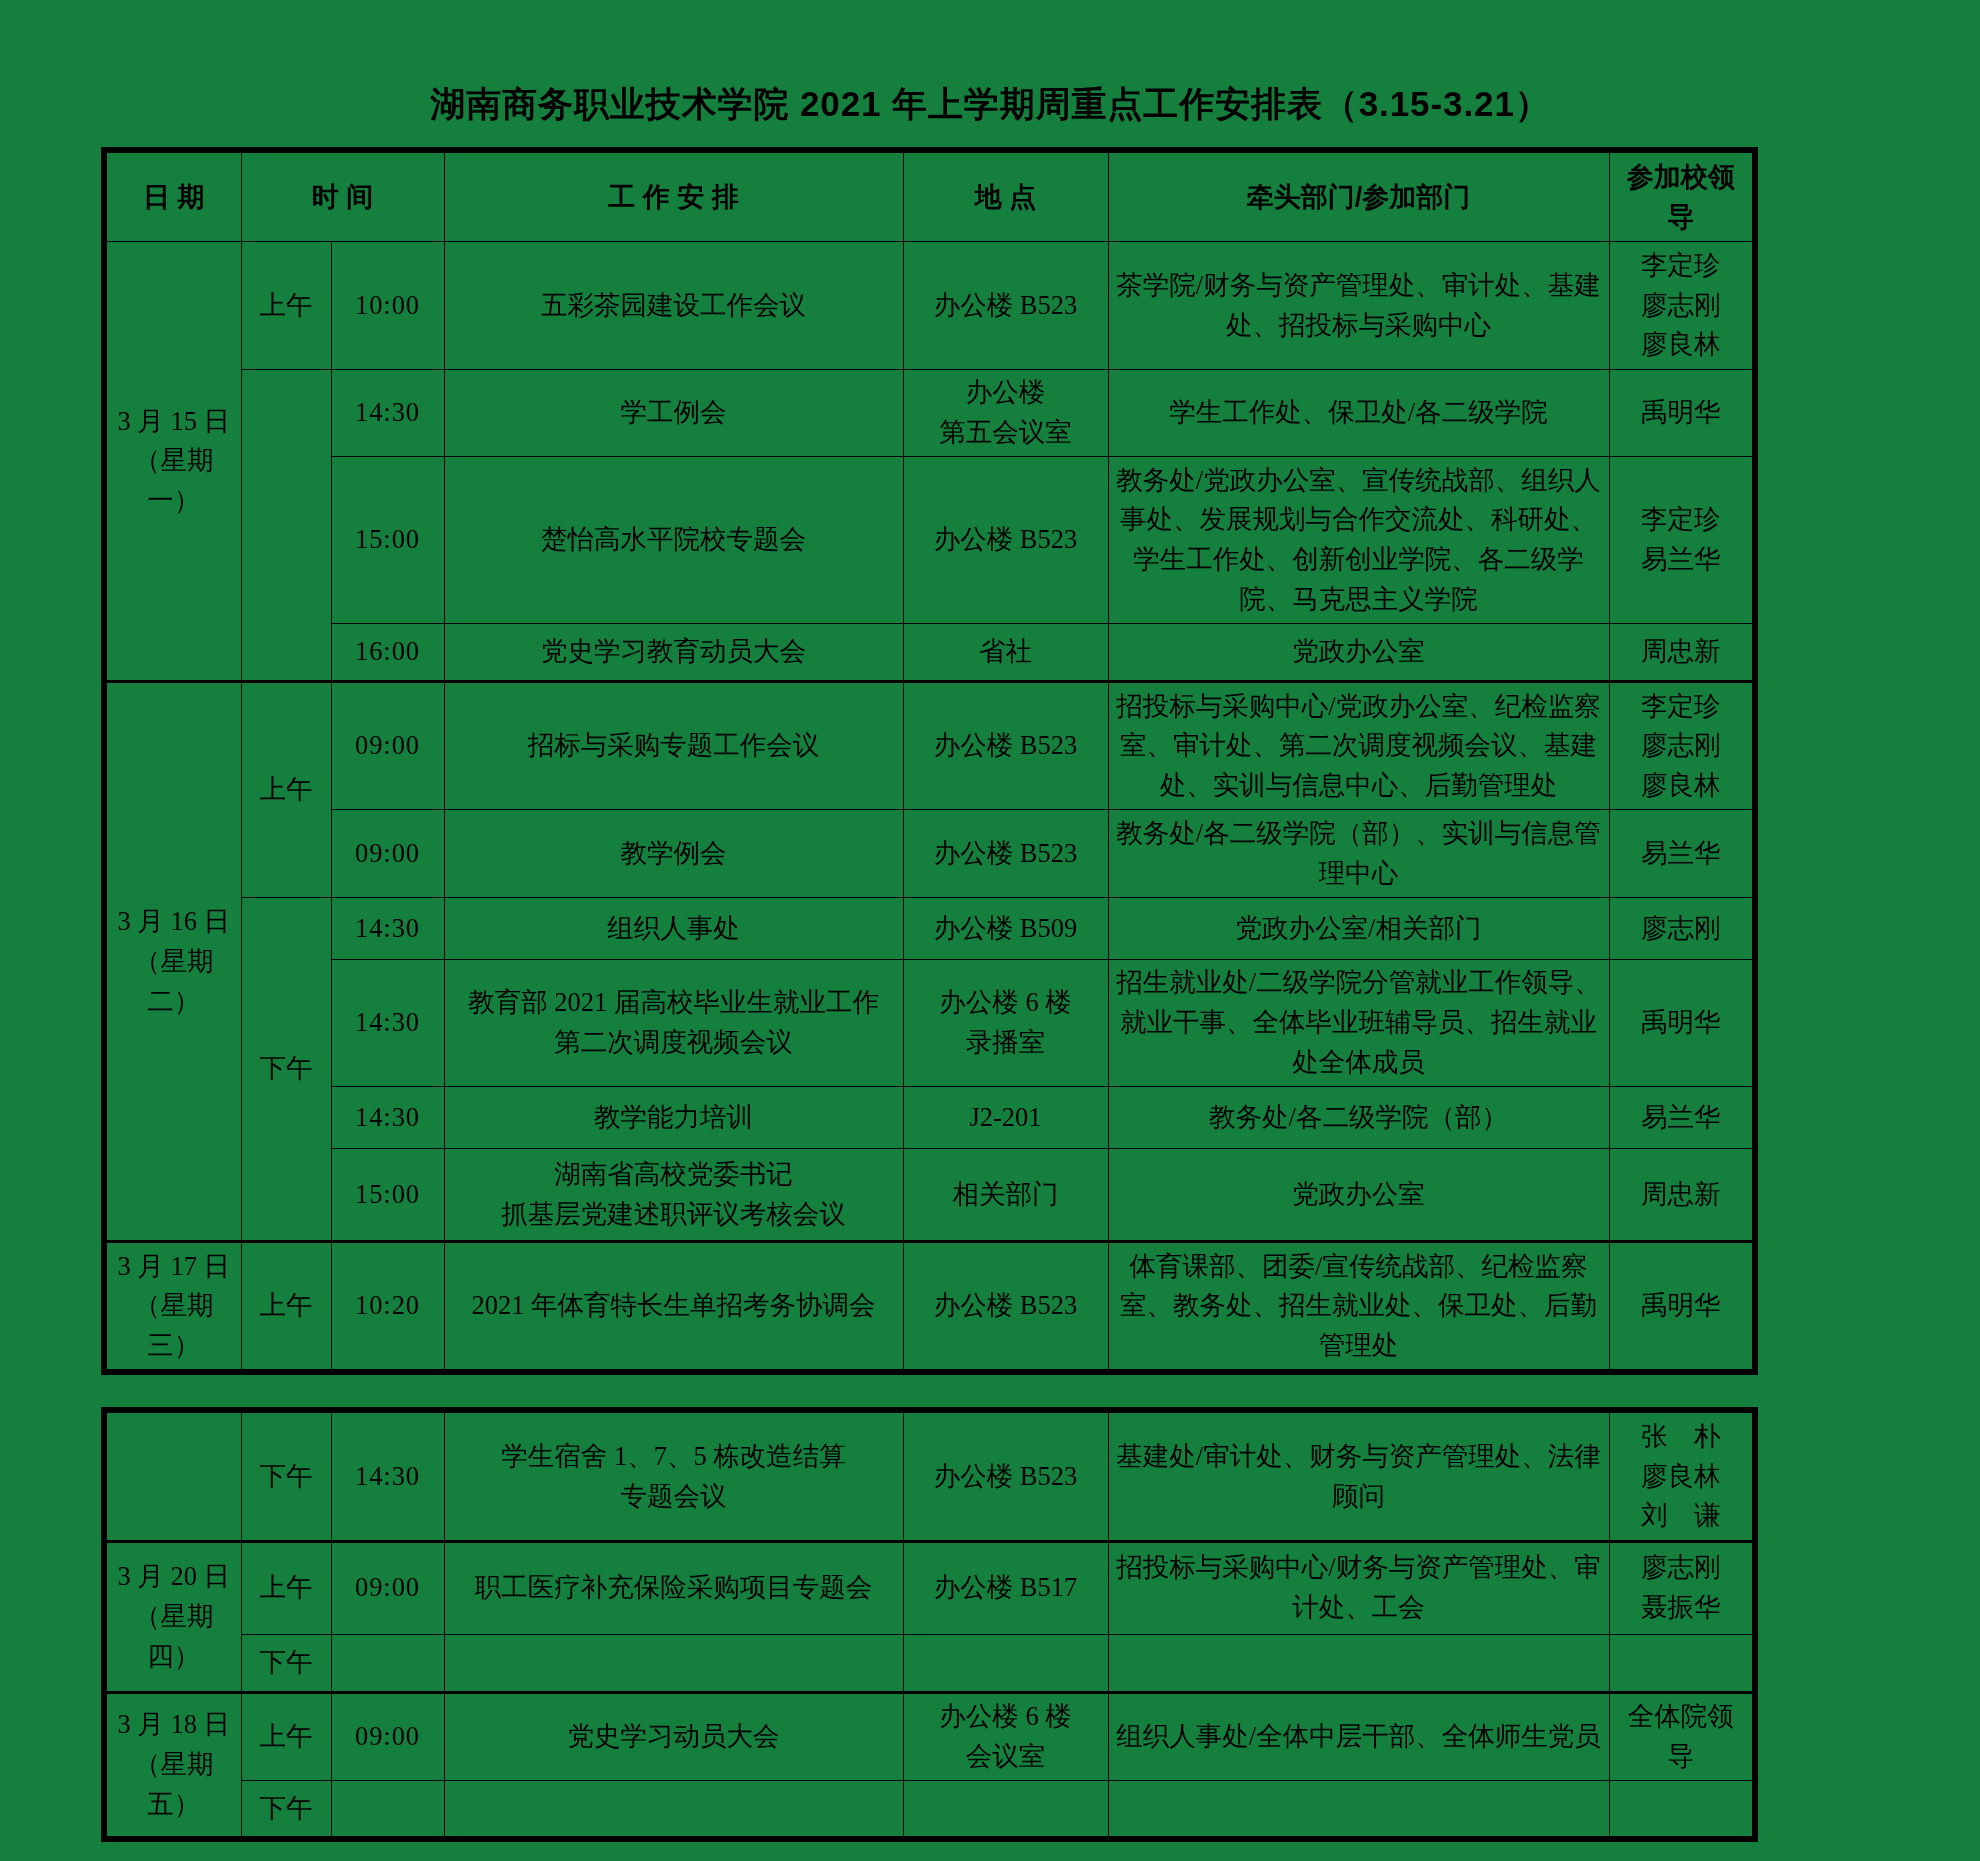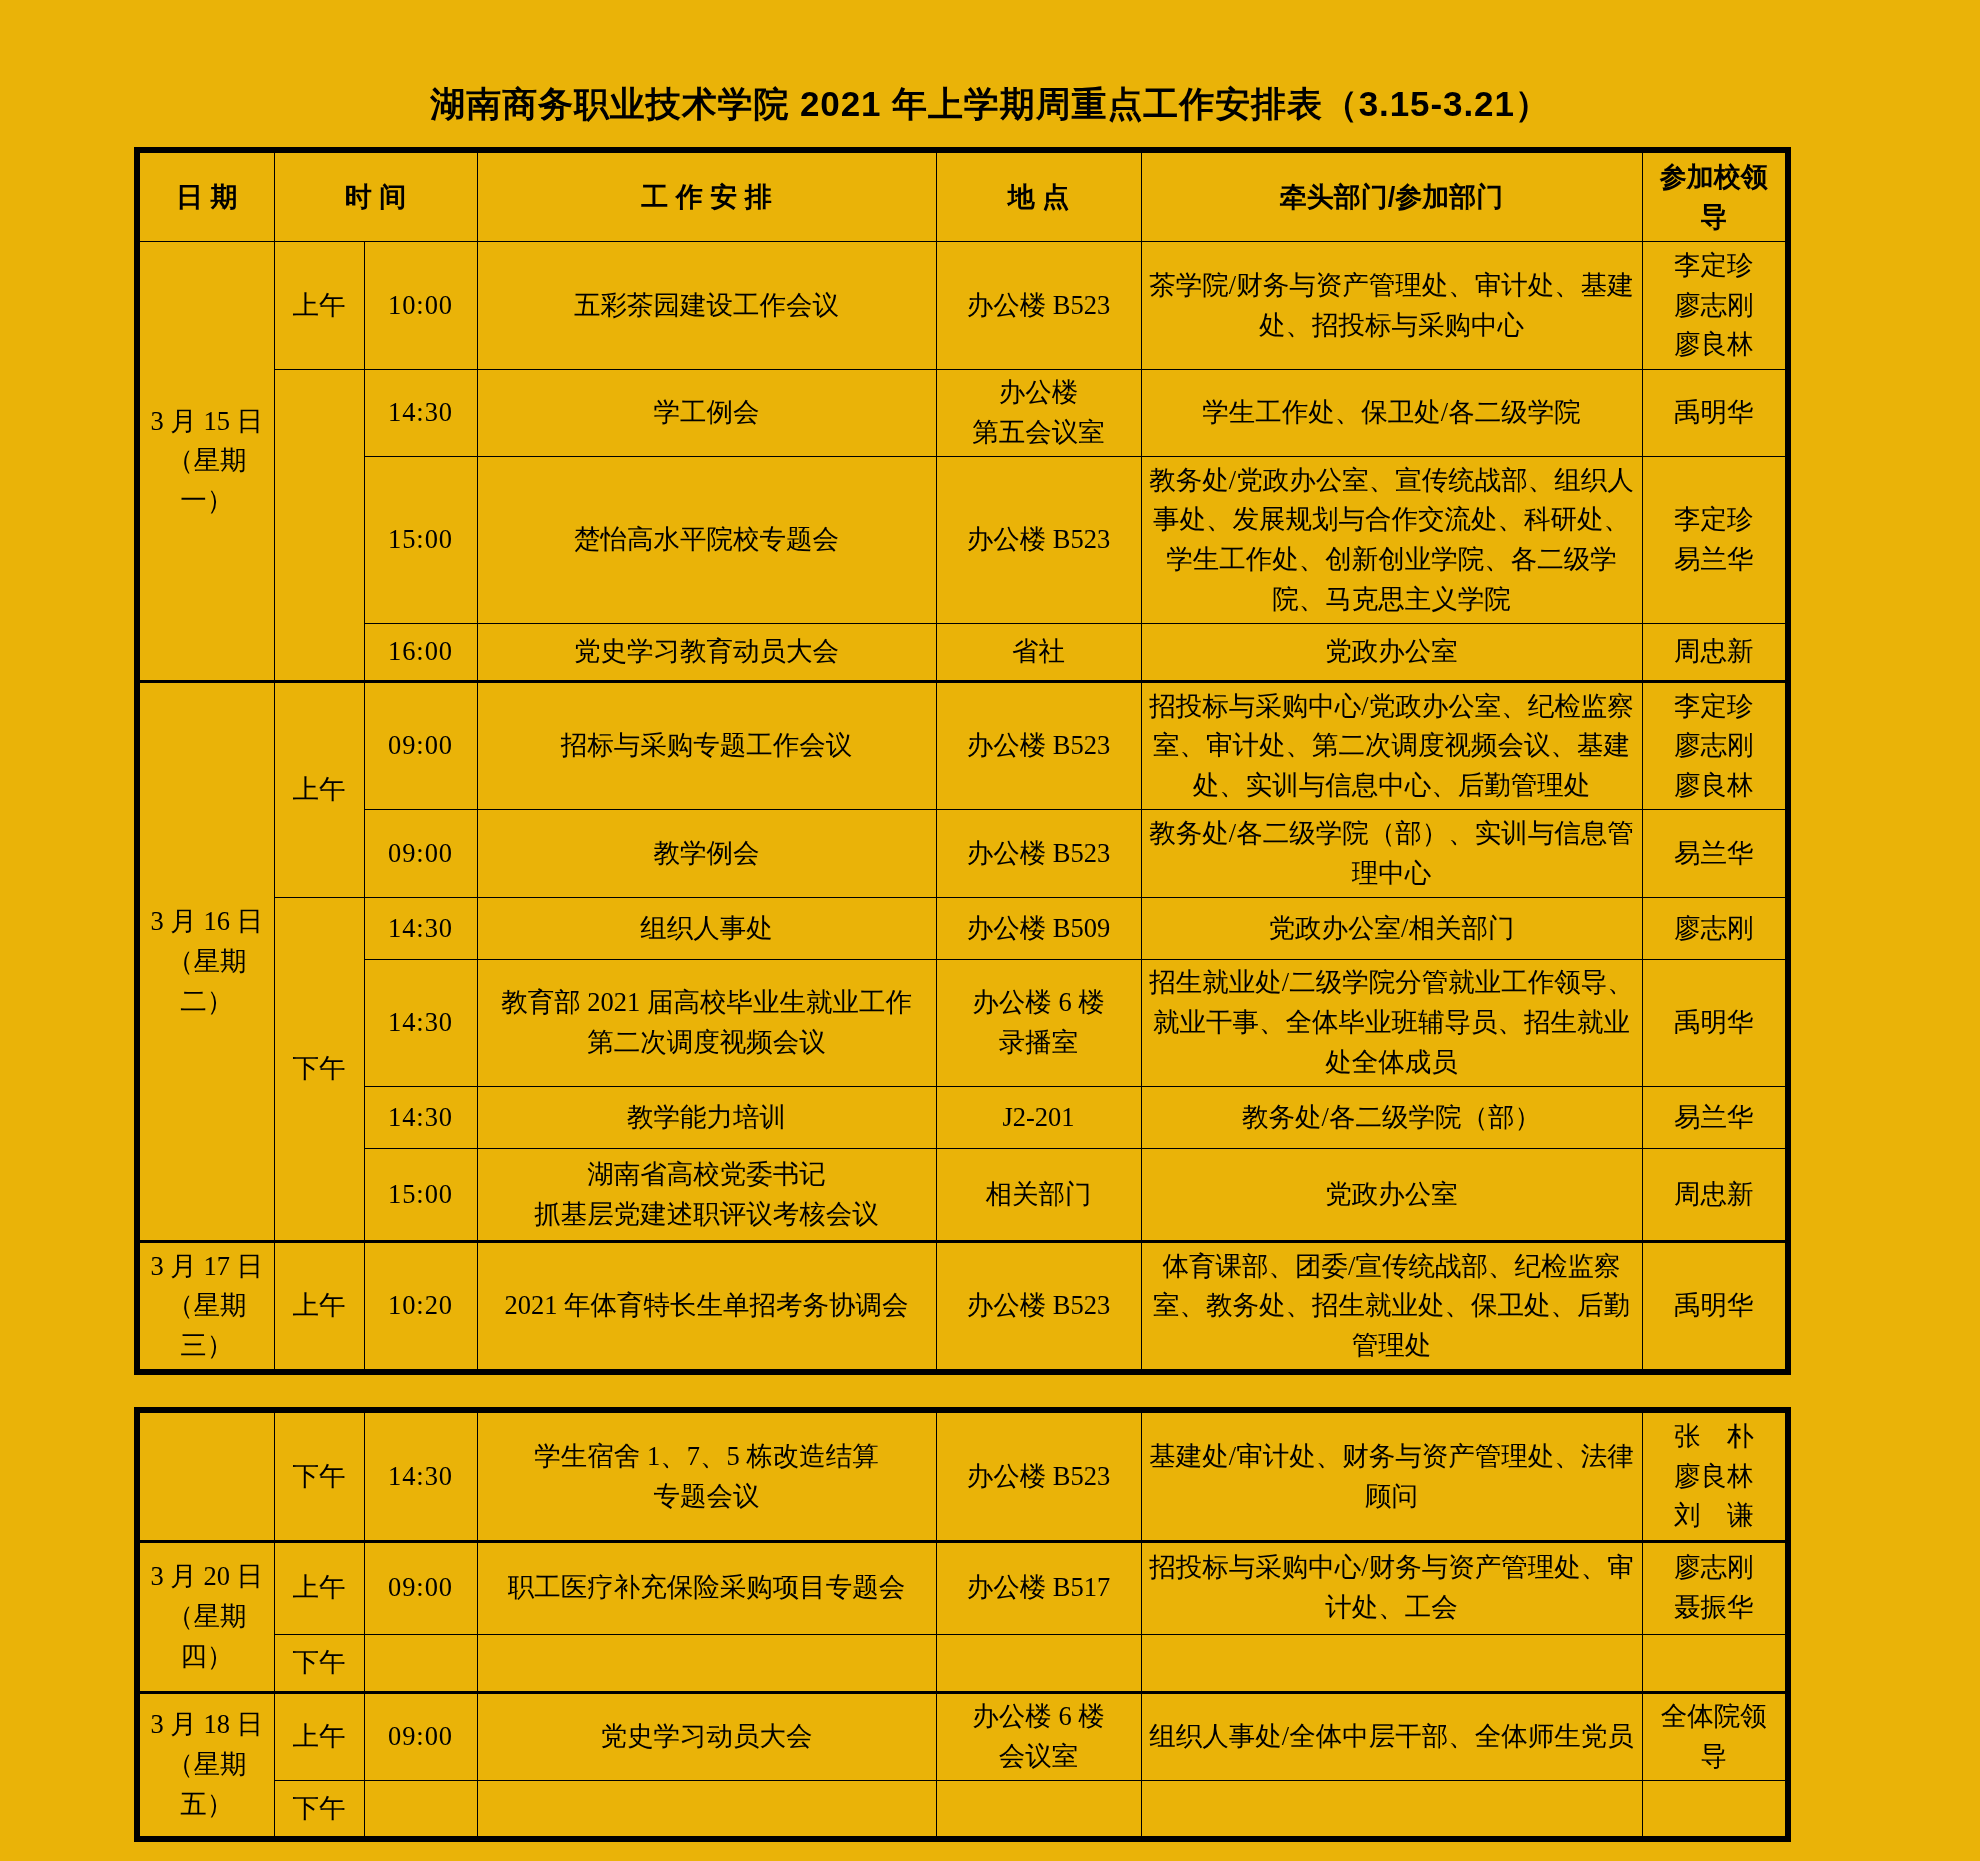--- a/index.html
+++ b/index.html
@@ -5,35 +5,35 @@
   html, body {
     margin: 0;
     padding: 0;
     background: #ffffff;
     font-family: "Liberation Serif", "DejaVu Serif", serif;
     color: #000;
   }
   .page {
     width: 1981px;
     height: 1861px;
-    background: #eab308;
+    background: #15803d;
     position: relative;
     overflow: hidden;
   }
   .doc-title {
     margin: 0;
     padding-top: 81px;
     text-align: center;
     font-family: "Liberation Sans", "DejaVu Sans", sans-serif;
     font-weight: bold;
     font-size: 35px;
     letter-spacing: 0.9px;
   }
   .tables-wrap {
-    margin-left: 114px;
+    margin-left: 81px;
     margin-top: 19.4px;
     padding-left: 20px;
   }
   table.sched {
     border-collapse: collapse;
     table-layout: fixed;
     width: 1650px;
     border: 6.2px solid #000;
   }
   table.sched td, table.sched th {

